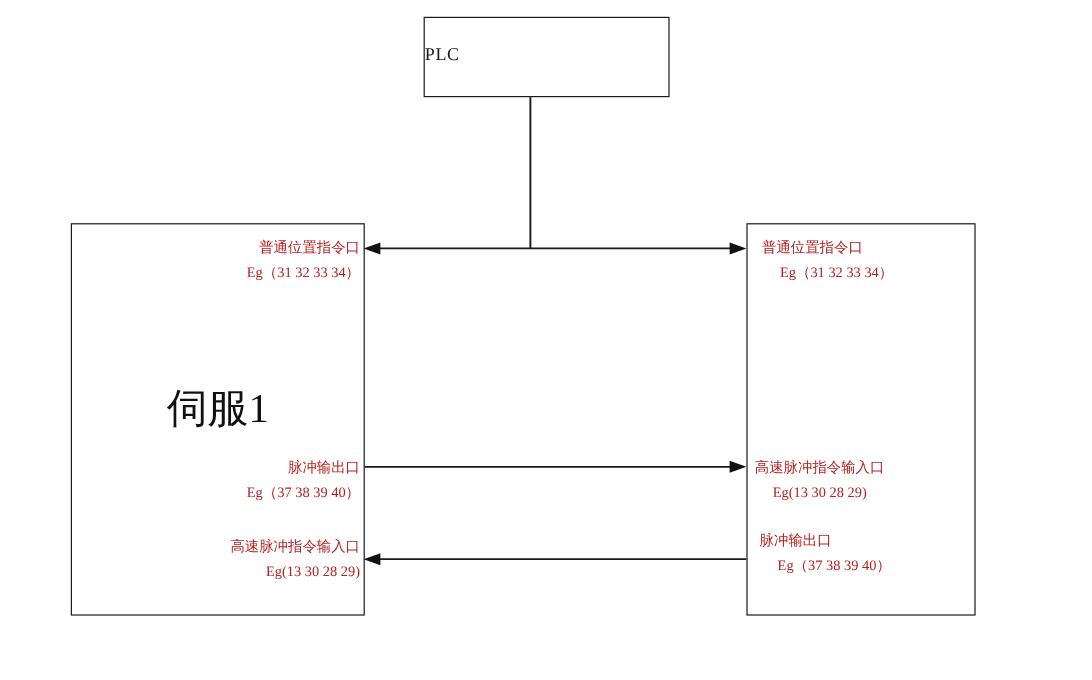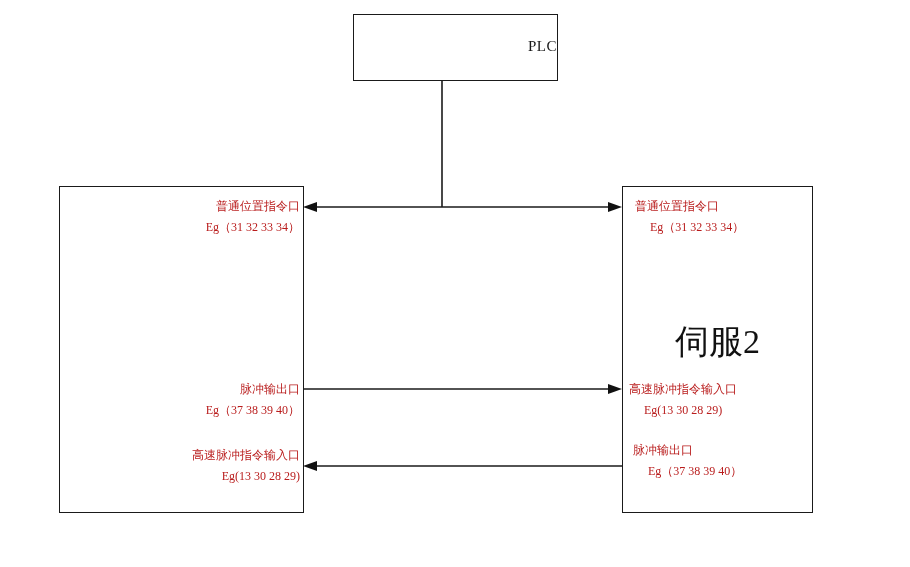--- a/index.html
+++ b/index.html
@@ -37,21 +37,21 @@
     left: 622px;
     top: 186px;
     width: 191px;
     height: 327px;
   }
   .plc-label {
     position: absolute;
     left: 0;
     right: 0;
     top: 23px;
-    text-align: right;
+    text-align: left;
     font-size: 15px;
     color: #1a1a1a;
     letter-spacing: 0.5px;
   }
   .servo-title {
     position: absolute;
     font-size: 34px;
     color: #111111;
     white-space: nowrap;
     line-height: 1;
@@ -115,21 +115,21 @@
 <div id="canvas">
 
   <div class="node-box" id="plc-box">
     <div class="plc-label">PLC</div>
   </div>
 
   <div class="node-box" id="servo1-box"></div>
 
   <div class="node-box" id="servo2-box"></div>
 
-  <div class="servo-title" id="servo2-title">伺服2</div>
+  <div class="servo-title" id="servo1-title">伺服1</div>
 
   <div class="port-label align-right" id="s1-port-position">
     <span class="port-name">普通位置指令口</span>
     <span class="port-eg">Eg（31 32 33 34）</span>
   </div>
 
   <div class="port-label align-right" id="s1-port-pulse-out">
     <span class="port-name">脉冲输出口</span>
     <span class="port-eg">Eg（37 38 39 40）</span>
   </div>

